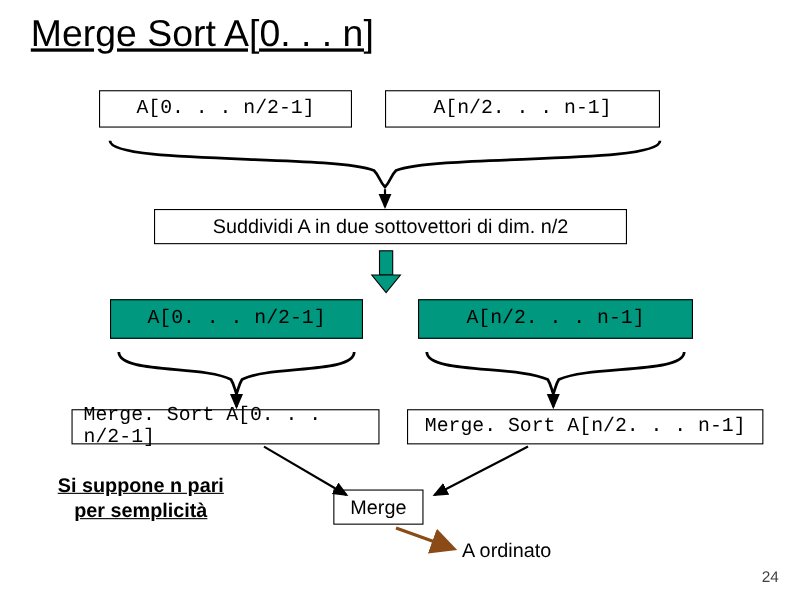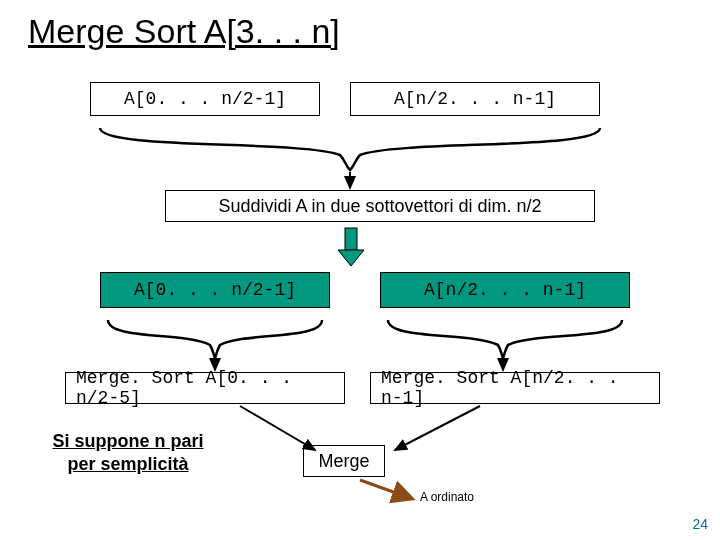--- a/index.html
+++ b/index.html
@@ -57,51 +57,51 @@
   .note {
     position: absolute;
     font-size: 18px;
     text-decoration: underline;
     line-height: 1.25;
     text-align: center;
     font-weight: bold;
   }
   .plain {
     position: absolute;
-    font-size: 12px;
+    font-size: 18px;
   }
   .page-num {
     position: absolute;
     right: 12px;
     bottom: 8px;
     font-size: 14px;
-    color: #0369a1;
+    color: #404040;
   }
   svg.overlay {
     position: absolute;
     top: 0; left: 0;
     width: 720px; height: 540px;
     pointer-events: none;
   }
 </style>
 </head>
 <body>
 
-<div class="title">Merge Sort A[3. . . n]</div>
+<div class="title">Merge Sort A[0. . . n]</div>
 
 <div class="box-half" style="left:90px; top:82px; width:230px;">A[0. . . n/2-1]</div>
 <div class="box-half" style="left:350px; top:82px; width:250px;">A[n/2. . . n-1]</div>
 
-<div class="text-box" style="left:140px; top:190px; width:430px; height:32px;margin-left:25px;">Suddividi A in due sottovettori di dim. n/2</div>
+<div class="text-box" style="left:140px; top:190px; width:430px; height:32px;">Suddividi A in due sottovettori di dim. n/2</div>
 
 <div class="teal-box" style="left:100px; top:272px; width:230px;">A[0. . . n/2-1]</div>
 <div class="teal-box" style="left:380px; top:272px; width:250px;">A[n/2. . . n-1]</div>
 
-<div class="text-box mono" style="left:65px; top:372px; width:280px; height:32px;">Merge. Sort A[0. . . n/2-5]</div>
-<div class="text-box mono" style="left:370px; top:372px; width:290px; height:32px;">Merge. Sort A[n/2. . . n-1]</div>
+<div class="text-box mono" style="left:65px; top:372px; width:280px; height:32px;">Merge. Sort A[0. . . n/2-1]</div>
+<div class="text-box mono" style="left:370px; top:372px; width:324px; height:32px;">Merge. Sort A[n/2. . . n-1]</div>
 
 <div class="note" style="left:38px; top:430px; width:180px;" id="note-el">Si suppone n pari<br>per semplicità</div>
 
 <div class="text-box" style="left:303px; top:445px; width:82px; height:32px;">Merge</div>
 
 <div class="plain" style="left:420px; top:490px;">A ordinato</div>
 
 <div class="page-num">24</div>
 
 <svg class="overlay" viewBox="0 0 720 540">

